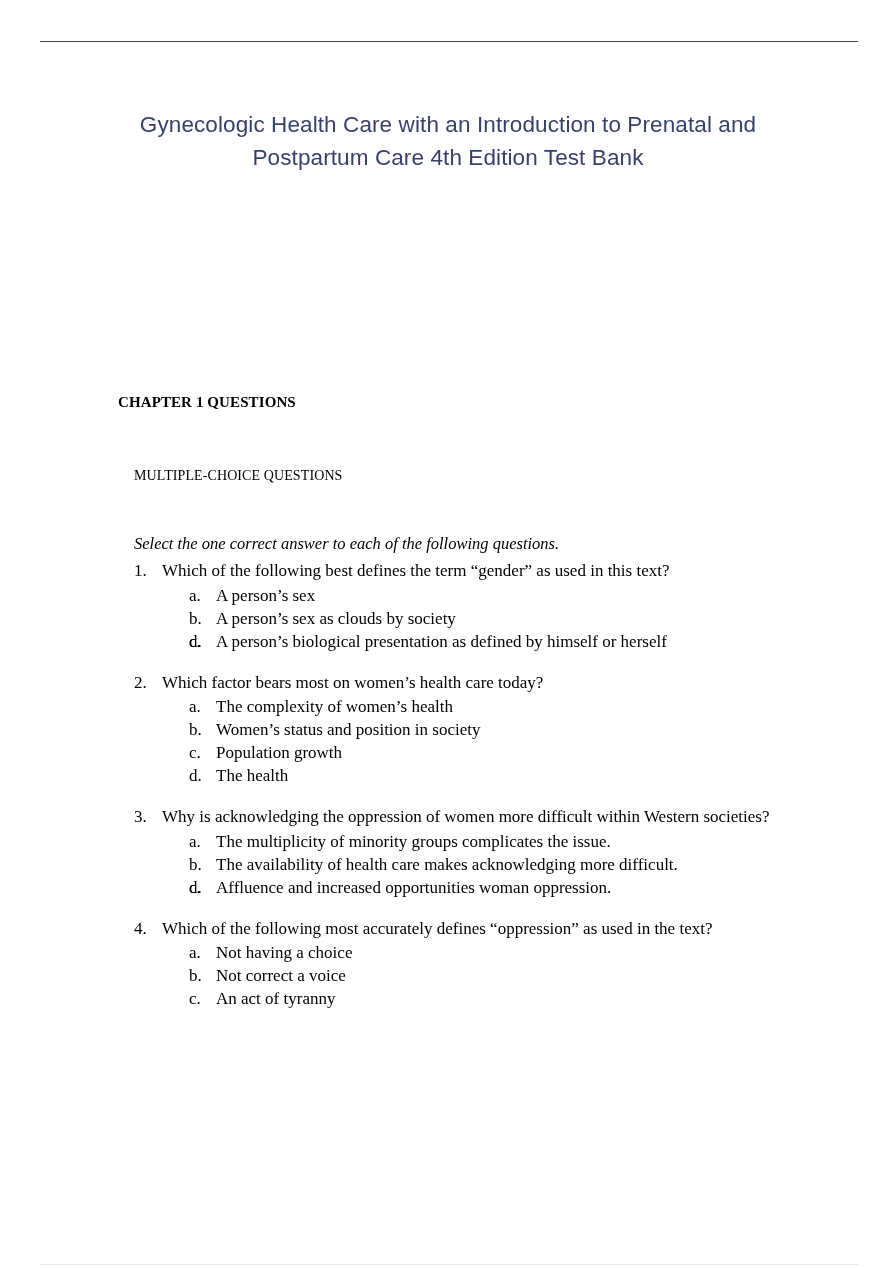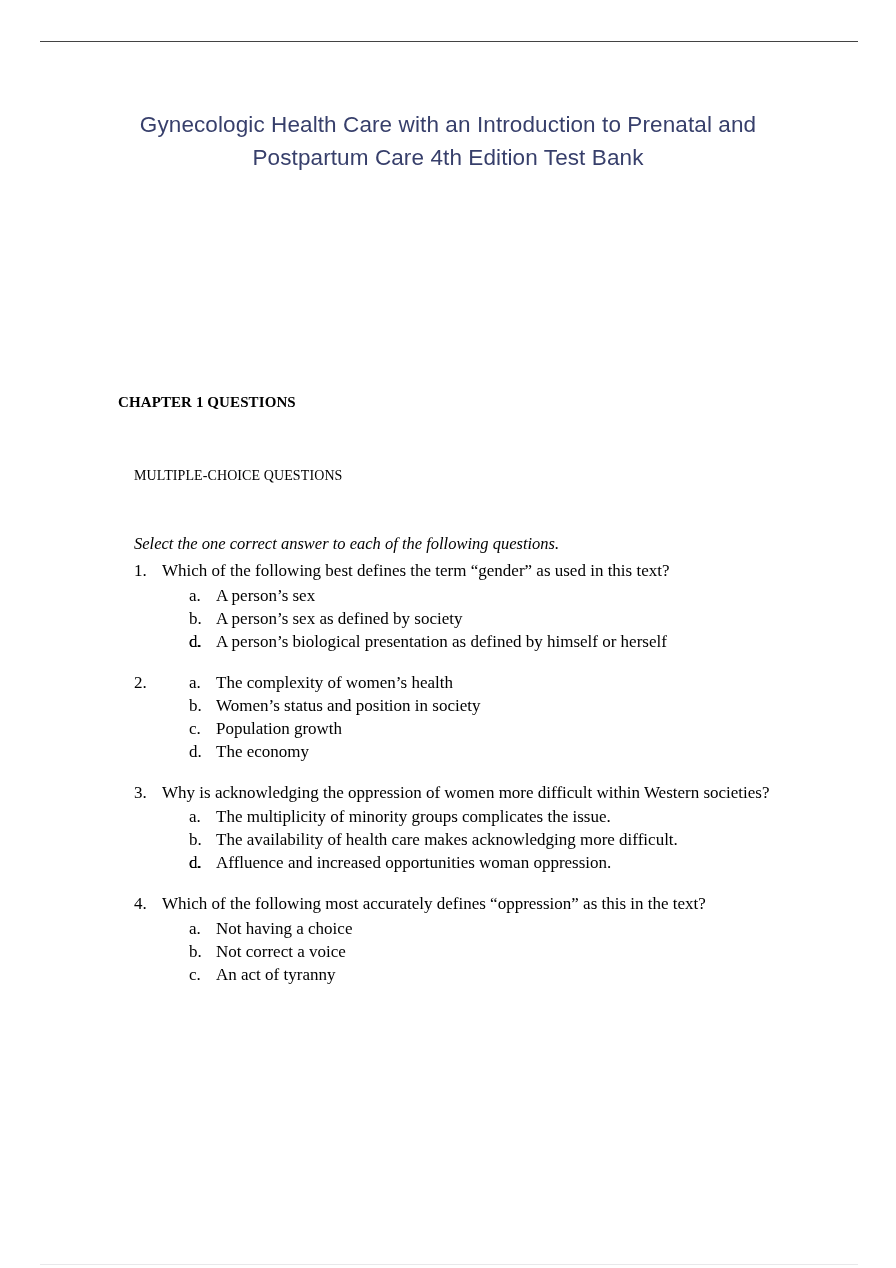--- a/index.html
+++ b/index.html
@@ -153,45 +153,45 @@
 
   <div class="section-heading">MULTIPLE-CHOICE QUESTIONS</div>
 
   <div class="instruction">Select the one correct answer to each of the following questions.</div>
 
   <div class="questions">
       <div class="question-block">
         <div class="question-line"><span class="question-number">1.</span><span>Which of the following best defines the term “gender” as used in this text?</span></div>
         <div class="options">
           <div class="option-line"><span class="option-letter">a.</span><span>A person’s sex</span></div>
-          <div class="option-line"><span class="option-letter">b.</span><span>A person’s sex as defined by society</span></div>
+          <div class="option-line"><span class="option-letter">b.</span><span>A person’s sex as clouds by society</span></div>
           <div class="option-line"><span class="option-letter">c.</span></div>
           <div class="option-line"><span class="option-letter">d.</span><span>A person’s biological presentation as defined by himself or herself</span></div>
         </div>
       </div>
       <div class="question-block">
-        <div class="question-line"><span class="question-number">2.</span></div>
+        <div class="question-line"><span class="question-number">2.</span><span>Which factor bears most on women’s health care today?</span></div>
         <div class="options">
           <div class="option-line"><span class="option-letter">a.</span><span>The complexity of women’s health</span></div>
           <div class="option-line"><span class="option-letter">b.</span><span>Women’s status and position in society</span></div>
           <div class="option-line"><span class="option-letter">c.</span><span>Population growth</span></div>
-          <div class="option-line"><span class="option-letter">d.</span><span>The economy</span></div>
+          <div class="option-line"><span class="option-letter">d.</span><span>The health</span></div>
         </div>
       </div>
       <div class="question-block">
         <div class="question-line"><span class="question-number">3.</span><span>Why is acknowledging the oppression of women more difficult within Western societies?</span></div>
         <div class="options">
           <div class="option-line"><span class="option-letter">a.</span><span>The multiplicity of minority groups complicates the issue.</span></div>
           <div class="option-line"><span class="option-letter">b.</span><span>The availability of health care makes acknowledging more difficult.</span></div>
           <div class="option-line"><span class="option-letter">c.</span></div>
           <div class="option-line"><span class="option-letter">d.</span><span>Affluence and increased opportunities woman oppression.</span></div>
         </div>
       </div>
       <div class="question-block">
-        <div class="question-line"><span class="question-number">4.</span><span>Which of the following most accurately defines “oppression” as this in the text?</span></div>
+        <div class="question-line"><span class="question-number">4.</span><span>Which of the following most accurately defines “oppression” as used in the text?</span></div>
         <div class="options">
           <div class="option-line"><span class="option-letter">a.</span><span>Not having a choice</span></div>
           <div class="option-line"><span class="option-letter">b.</span><span>Not correct a voice</span></div>
           <div class="option-line"><span class="option-letter">c.</span><span>An act of tyranny</span></div>
         </div>
       </div>
     </div>
 
   <div class="footer-rule"></div>
 

